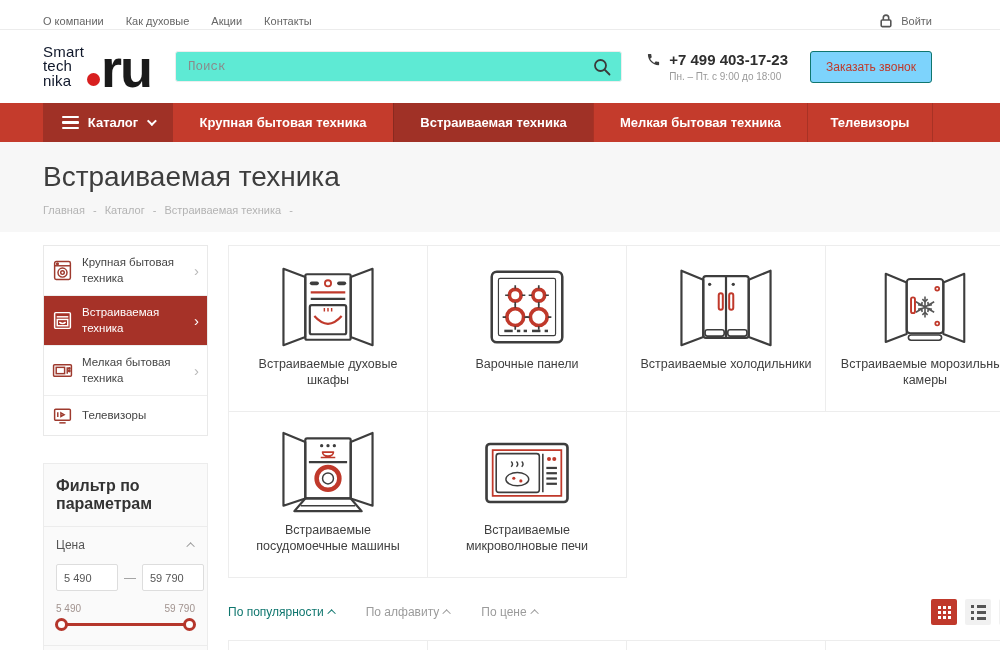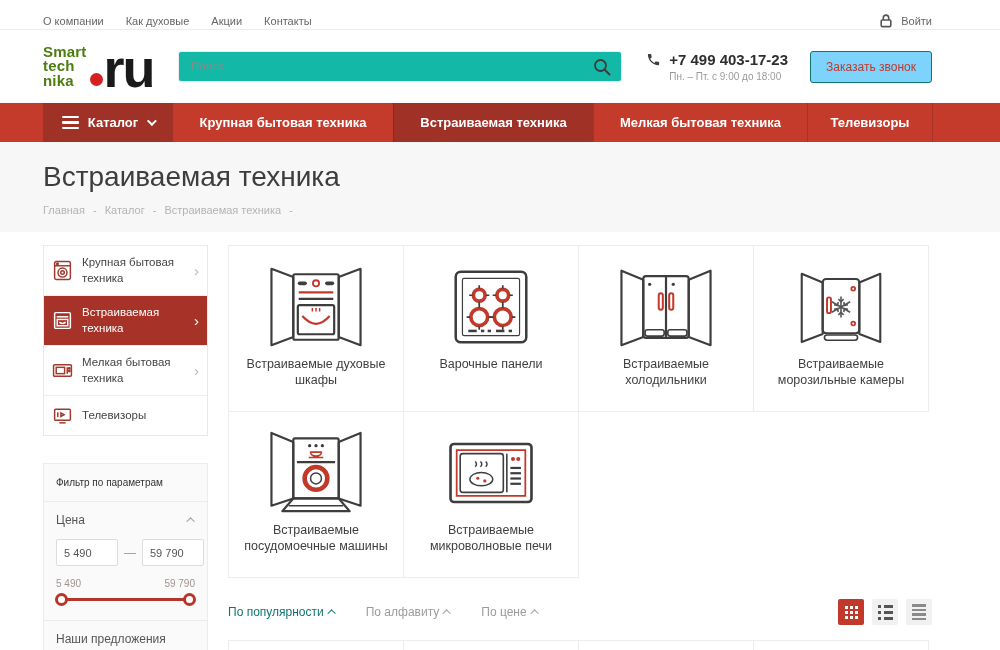--- a/index.html
+++ b/index.html
@@ -10,30 +10,30 @@
   .topbar { height:30px; display:flex; align-items:center; padding:12px 68px 0 43px;
     border-bottom:1px solid #ececec; font-size:11px; color:#666; }
   .topbar-links { display:flex; gap:22px; }
   .topbar-links a { color:#666; text-decoration:none; cursor:pointer; }
   .topbar-spacer { flex:1; }
   .login { display:flex; align-items:center; gap:7px; color:#666; cursor:pointer; }
 
   
   .header { height:73px; display:flex; align-items:center; padding:0 68px 0 43px; }
   .logo { display:flex; align-items:flex-end; cursor:pointer; margin-right:24px; }
-  .logo-words { font-weight:bold; font-size:15px; line-height:0.95; color:#4d7c0f;
+  .logo-words { font-weight:normal; font-size:15px; line-height:0.95; color:#0f172a;
     letter-spacing:.2px; }
   .logo-dot { width:13px; height:13px; border-radius:50%; background:#d81f1f;
     margin:0 1px 2px 3px; }
   .logo-tld { font-weight:bold; font-size:54px; line-height:.72; color:#1a1a1a;
     letter-spacing:-2px; }
   .search-wrap { position:relative; flex:1; max-width:484px; margin-right:24px; }
-  .search-input { width:100%; height:31px; background:#14b8a6; border:1px solid #ededed;
+  .search-input { width:100%; height:31px; background:#5eead4; border:1px solid #ededed;
     border-radius:3px; padding:0 38px 0 12px; font-size:12.5px; color:#444;
-    font-family:Liberation Serif, serif; outline:none; }
+    font-family:Liberation Mono, monospace; outline:none; }
   .search-input::placeholder { color:#8a8a8a; }
   .search-btn { position:absolute; right:8px; top:5px; width:22px; height:22px;
     background:none; border:none; cursor:pointer; }
   .phone-block { margin:0 22px 0 0; white-space:nowrap; }
   .phone-row { display:flex; align-items:center; gap:8px; font-weight:bold;
     font-size:15px; color:#2e2e2e; }
   .phone-schedule { font-size:10px; color:#9a9a9a; margin:3px 6px 0 23px; }
   .callback-btn { background:#7dd3fc; border:1px solid #0f766e; color:#bf3a2b;
     font-size:12px; padding:8px 15px; border-radius:3px; cursor:pointer;
     font-family:"Liberation Sans", sans-serif; white-space:nowrap; }
@@ -71,21 +71,21 @@
   .cat-list { border:1px solid #e9e9e9; background:#fff; }
   .cat-item { display:flex; align-items:center; gap:9px; padding:9px 8px;
     border-bottom:1px solid #eee; cursor:pointer; color:#9e3a2e; }
   .cat-item:last-child { border-bottom:none; }
   .cat-label { flex:1; font-size:11.5px; line-height:1.35; color:#444; }
   .cat-arrow { color:#b9b9b9; font-size:15px; line-height:1; }
   .cat-item.active { background:#a63228; color:#fff; }
   .cat-item.active .cat-label, .cat-item.active .cat-arrow { color:#fff; }
 
   .filter { margin-top:27px; background:#fafafa; border:1px solid #ececec; }
-  .filter-title { font-size:10px; font-weight:normal; color:#333;
+  .filter-title { font-size:16px; font-weight:bold; color:#333;
     padding:13px 12px; border-bottom:1px solid #ececec; }
   .f-section { padding:11px 12px 13px; border-bottom:1px solid #ececec; }
   .f-section:last-child { border-bottom:none; }
   .f-head { display:flex; align-items:center; justify-content:space-between;
     font-size:12px; color:#555; cursor:pointer; }
   .chev-up { width:6px; height:6px; border-left:1.5px solid #9a9a9a;
     border-top:1.5px solid #9a9a9a; transform:rotate(45deg) translateY(2px); }
   .price-inputs { display:flex; align-items:center; gap:6px; margin-top:12px; }
   .price-input { width:62px; height:27px; border:1px solid #ddd; background:#fff;
     border-radius:2px; font-size:11px; color:#555; padding:0 7px;
@@ -96,21 +96,21 @@
   .slider { position:relative; height:15px; margin-top:3px; }
   .slider-track { position:absolute; left:1px; right:1px; top:6px; height:3px;
     background:#b5362b; }
   .slider-handle { position:absolute; top:1px; width:13px; height:13px;
     border:3px solid #b5362b; background:#fff; border-radius:50%; cursor:pointer; }
   .slider-handle.min { left:-1px; } .slider-handle.max { right:-1px; }
 
   
   .main { flex:1; }
   .grid-row { display:flex; }
-  .card { width:176px; height:167px; border:1px solid #ededed; background:#fff;
+  .card { width:200px; height:167px; border:1px solid #ededed; background:#fff;
     margin-left:-1px; cursor:pointer; display:flex; flex-direction:column;
     align-items:center; }
   .grid-row .card:first-child { margin-left:0; }
   .grid-row.r2 .card { margin-top:-1px; }
   .card-icon { height:108px; display:flex; align-items:center; justify-content:center;
     padding-top:14px; }
   .card-label { font-size:12.5px; color:#3f3f3f; text-align:center; line-height:1.3;
     padding:2px 10px 0; }
 
   

